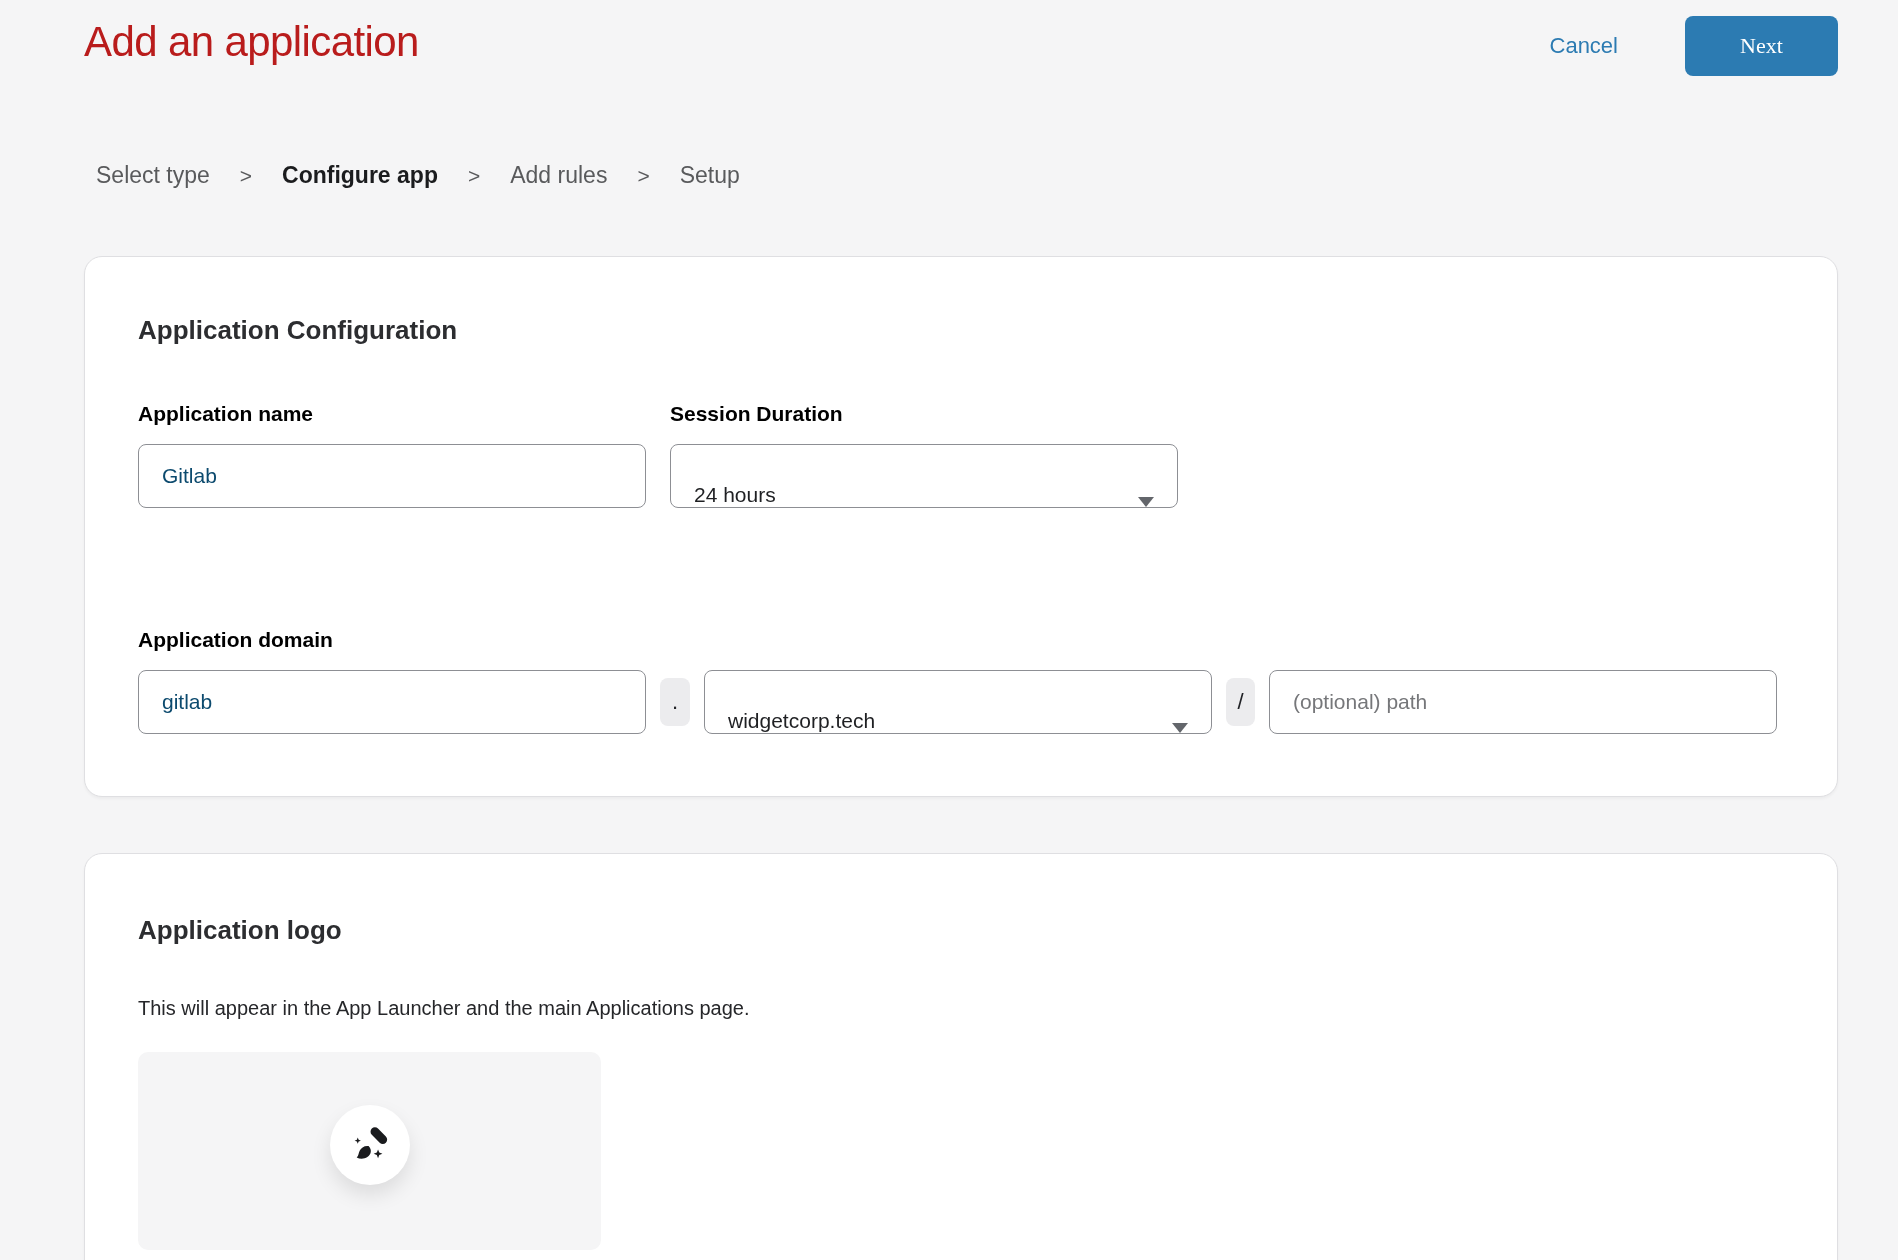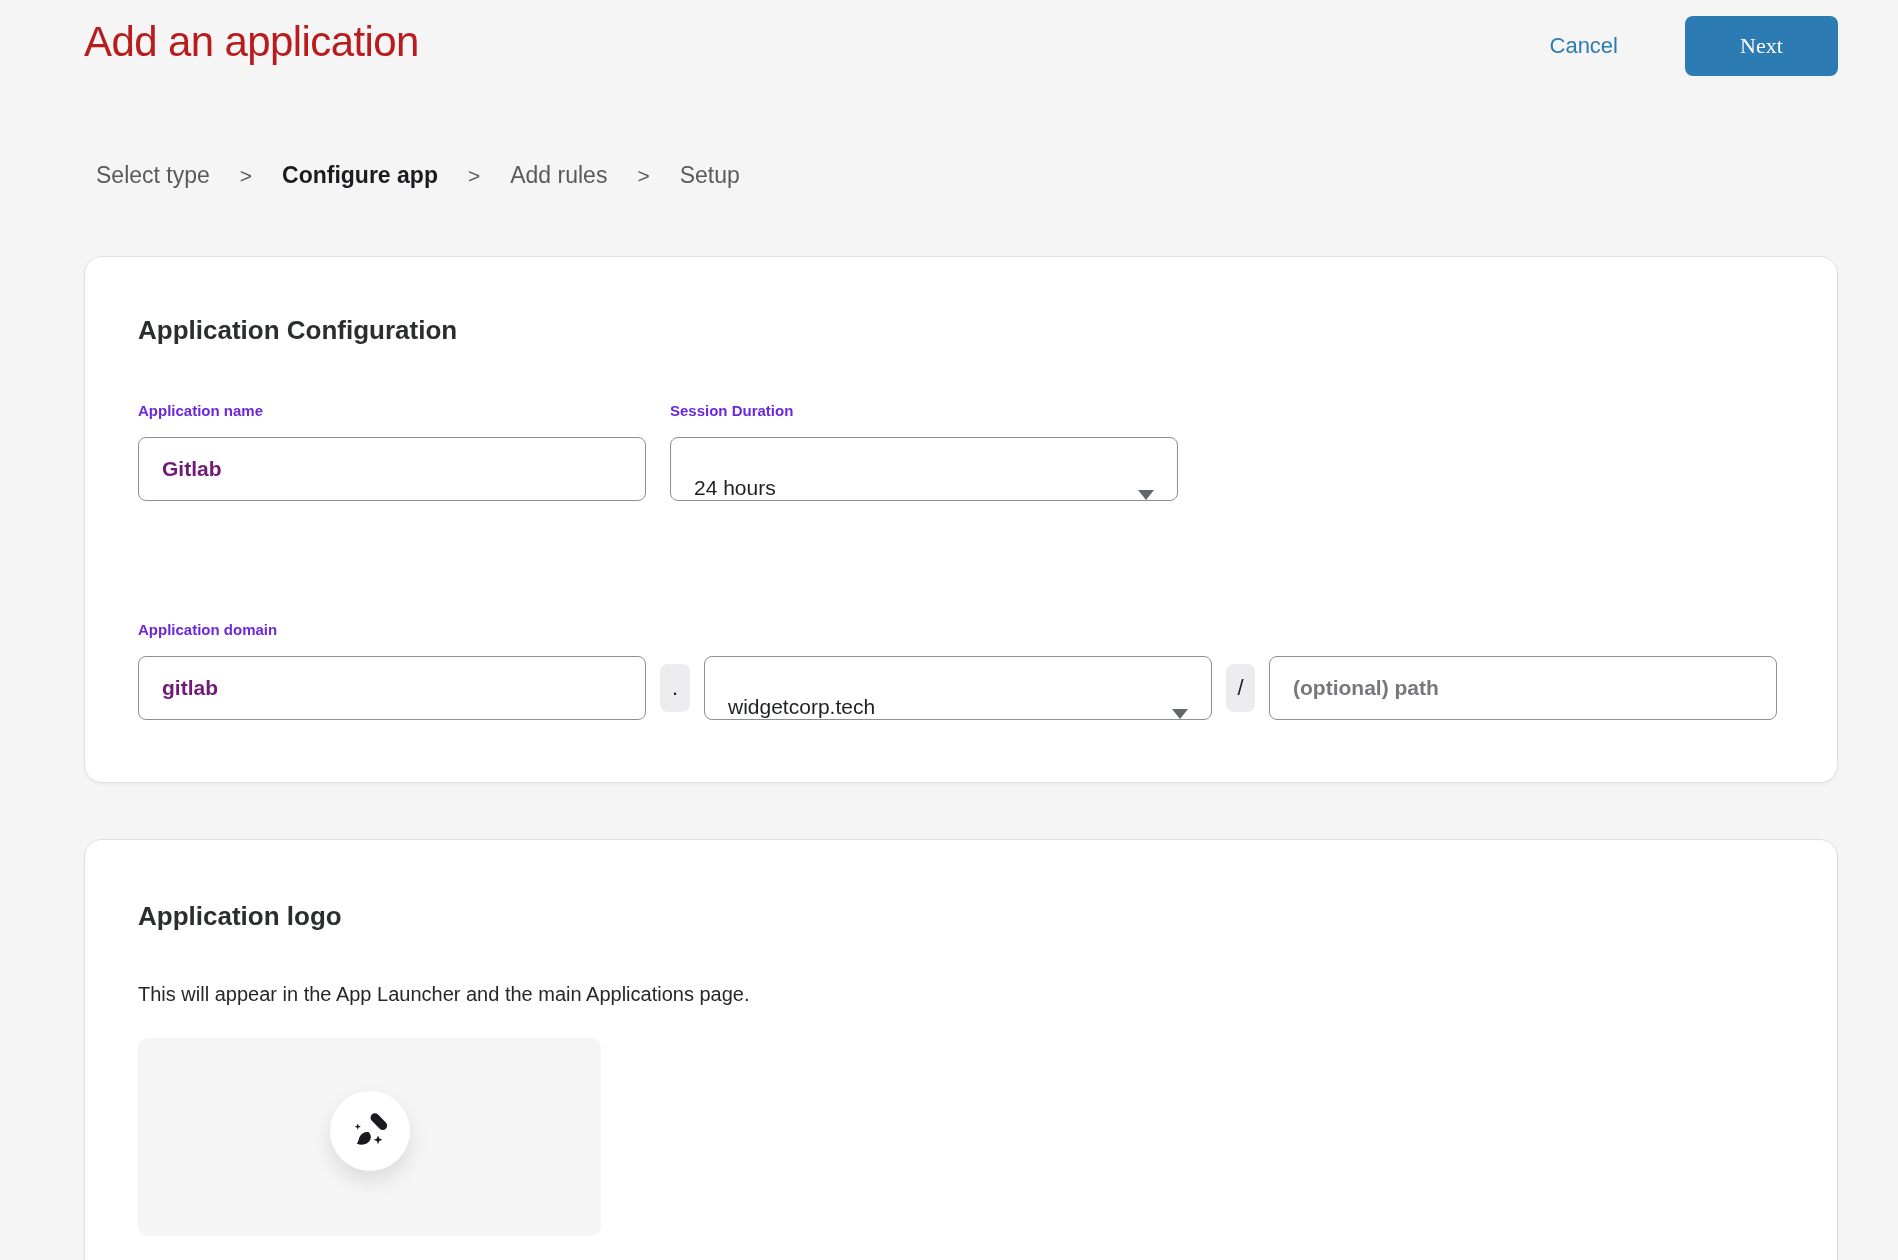--- a/index.html
+++ b/index.html
@@ -28,24 +28,24 @@
   .card {
     background:#fff; border:1px solid #dfdfe2; border-radius:18px;
     box-shadow:0 2px 3px rgba(0,0,0,.04); margin:0 60px 0 84px;
   }
   .card-config { margin-top:67px; padding:58px 56px 62px 53px; }
   .card-logo   { margin-top:56px; padding:61px 56px 60px 53px; height:600px; }
   .section-heading { font-size:26px; font-weight:700; color:#2c2d30; }
   
   .form-grid { display:flex; gap:24px; margin-top:56px; }
   .field { width:508px; }
-  .field-label { font-size:15px; font-weight:700; color:#6d28d9; margin-bottom:18px; }
+  .field-label { font-size:21px; font-weight:700; color:#000000; margin-bottom:18px; }
   .text-input {
     width:100%; height:64px; border:1.5px solid #8d8f94; border-radius:8px;
-    font-size:21px; padding:0 23px; color:#701a75; background:#fff; font-family:inherit; outline:none;font-weight:bold;
+    font-size:21px; padding:0 23px; color:#0c4a6e; background:#fff; font-family:inherit; outline:none;
   }
   .text-input::placeholder { color:#76777a; }
   .select {
     width:508px; height:64px; border:1.5px solid #8d8f94; border-radius:8px;
     display:flex; align-items:flex-end; justify-content:space-between; padding:0 23px;
     font-size:21px; background:#fff; cursor:pointer; color:#1f2023;
   }
   .chevron { width:0; height:0; border-left:8px solid transparent; border-right:8px solid transparent; border-top:10px solid #63666b; }
   .domain-section { margin-top:120px; }
   .domain-row { display:flex; align-items:center; }

